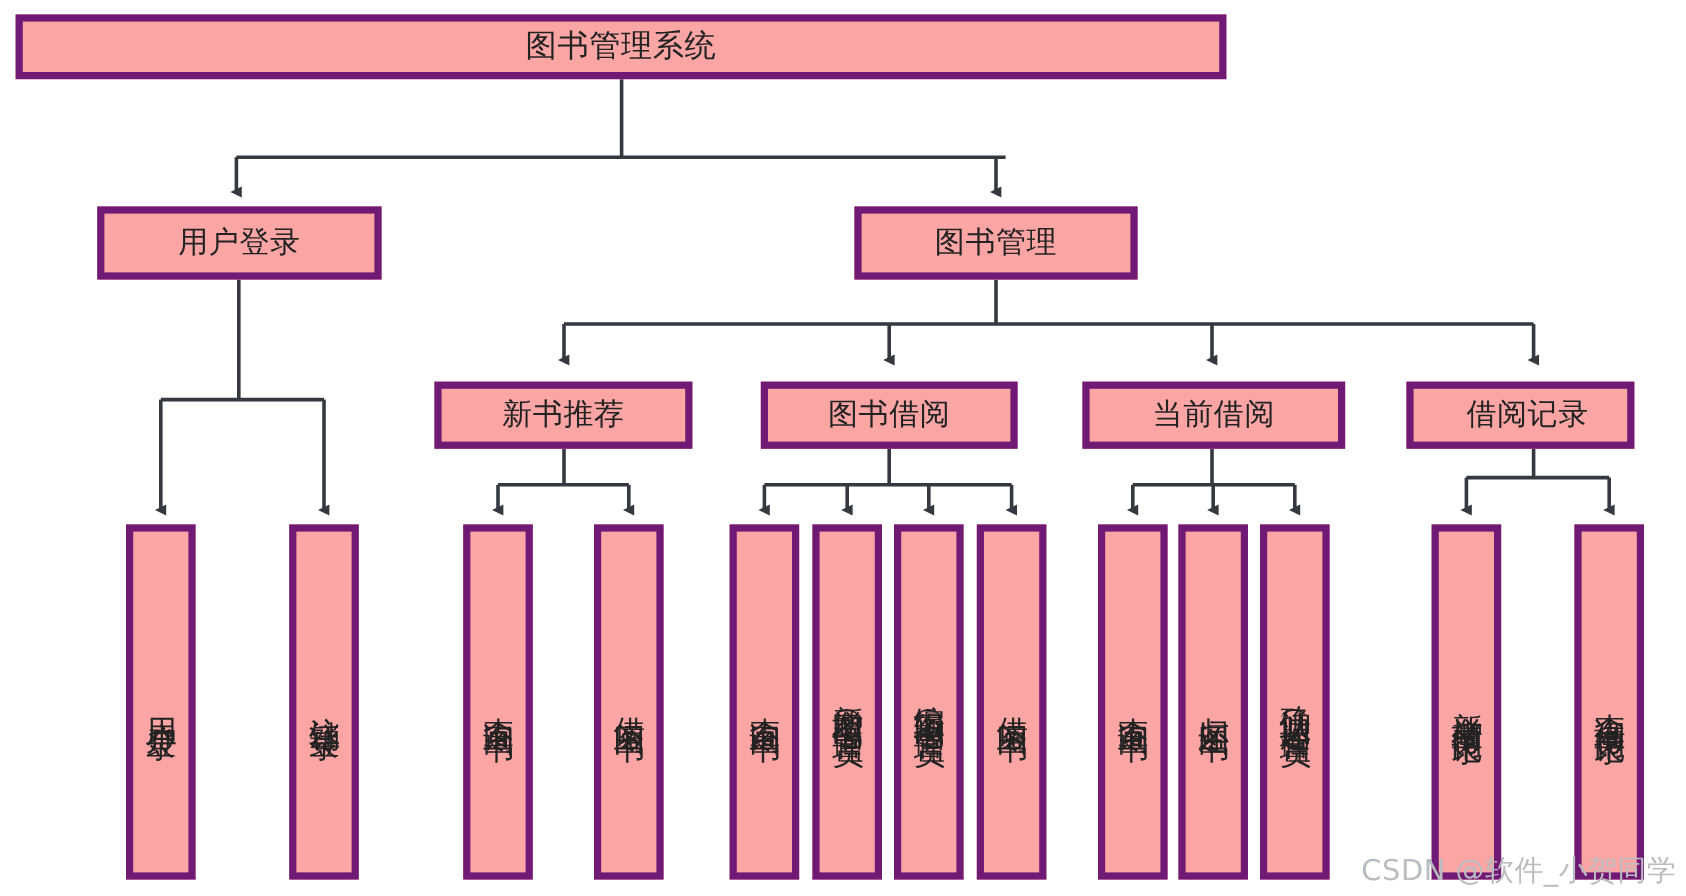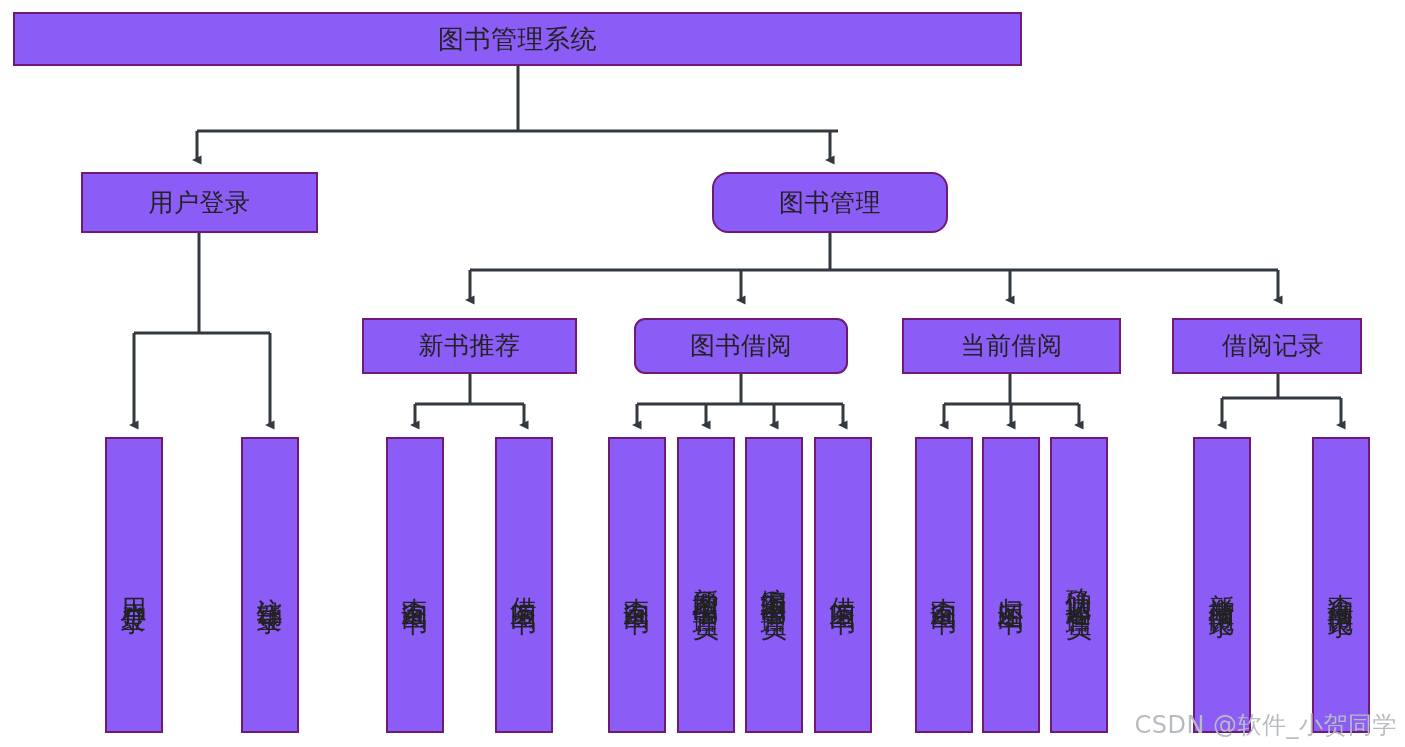--- a/index.html
+++ b/index.html
@@ -22,27 +22,28 @@
     position: absolute;
     left: 0;
     top: 0;
     width: 1405px;
     height: 747px;
     pointer-events: none;
   }
   .node {
     position: absolute;
     box-sizing: border-box;
-    background: #8b5cf6;
-    border: 2px solid #701a75;
+    background: #fca5a5;
+    border: 6px solid #701a75;
     display: flex;
     align-items: center;
     justify-content: center;
     color: #1b1b1b;
     z-index: 2;
+    font-family: Liberation Serif, serif;
   }
   .node-label {
     display: block;
     text-align: center;
     line-height: 1.18;
     letter-spacing: 0.5px;
     color: #222222;
   }
   
   .node.horizontal .node-label {
@@ -134,29 +135,29 @@
   </svg>
 
   <div class="node horizontal root" style="left:13px; top:12px; width:1009px; height:54px;">
     <span class="node-label">图书管理系统</span>
   </div>
 
   <div class="node horizontal" style="left:81px; top:172px; width:237px; height:61px;">
     <span class="node-label">用户登录</span>
   </div>
 
-  <div class="node horizontal" style="left:712px; top:172px; width:236px; height:61px;border-radius:16px;">
+  <div class="node horizontal" style="left:712px; top:172px; width:236px; height:61px;">
     <span class="node-label">图书管理</span>
   </div>
 
   <div class="node horizontal" style="left:362px; top:318px; width:215px; height:56px;">
     <span class="node-label">新书推荐</span>
   </div>
 
-  <div class="node horizontal" style="left:634px; top:318px; width:214px; height:56px;border-radius:11px;">
+  <div class="node horizontal" style="left:634px; top:318px; width:214px; height:56px;">
     <span class="node-label">图书借阅</span>
   </div>
 
   <div class="node horizontal" style="left:902px; top:318px; width:219px; height:56px;">
     <span class="node-label">当前借阅</span>
   </div>
 
   <div class="node horizontal" style="left:1172px; top:318px; width:190px; height:56px;padding-left:12px;">
     <span class="node-label">借阅记录</span>
   </div>

